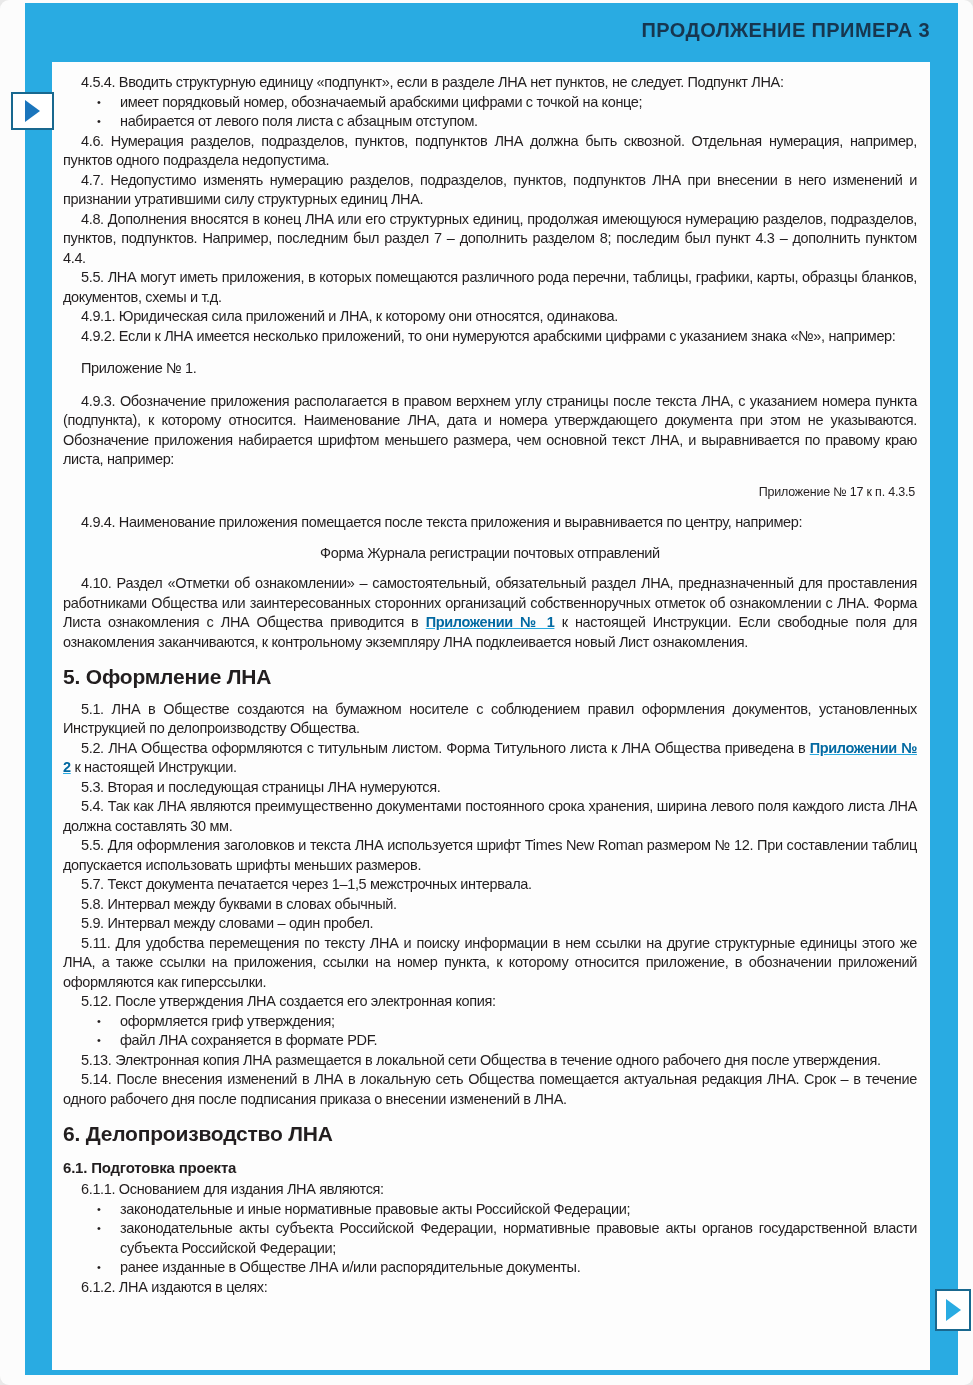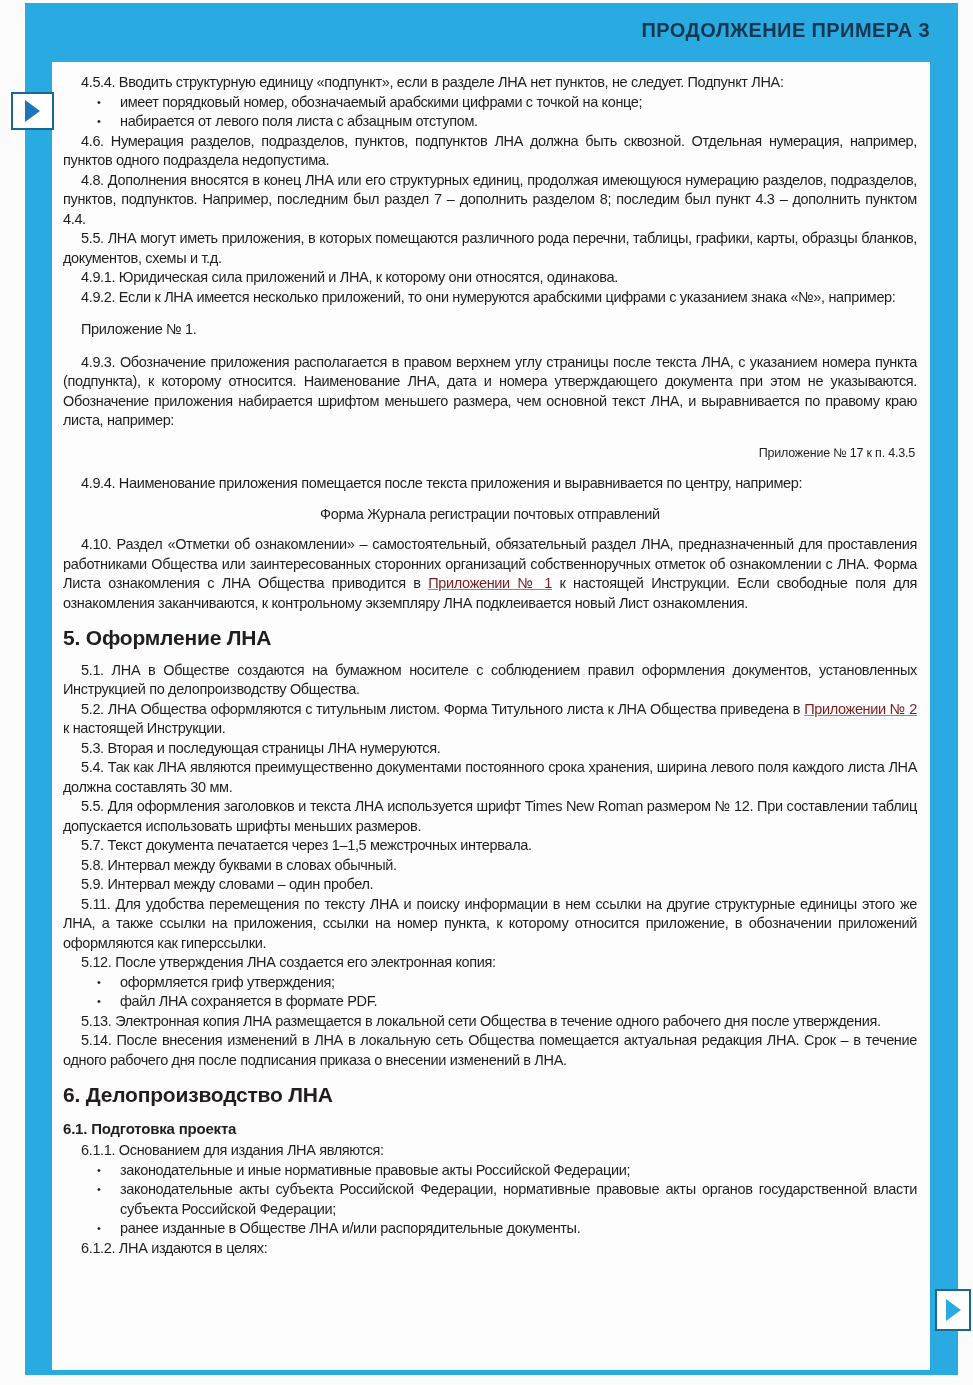--- a/index.html
+++ b/index.html
@@ -6,20 +6,21 @@
   body{
     background:#e9e9e9;
     font-family:"Liberation Sans", sans-serif;
   }
   .page{
     position:relative;
     width:973px;height:1385px;
     background:#fcfcfc;
     margin:0 auto;
     overflow:hidden;
+    border-radius:9px;
   }
   .frame{
     position:absolute;
     left:25px;top:3px;
     width:933px;height:1372px;
     background:#29abe2;
   }
   .header-title{
     position:absolute;
     top:16px;right:28px;
@@ -78,24 +79,25 @@
     padding-left:57px;
     text-align:justify;
   }
   .bullet-dot{
     position:absolute;
     left:34px;top:0;
     font-size:11px;
     line-height:19.5px;
   }
   .doc-link{
-    color:#7f1d1d;
+    color:#0369a1;
     text-decoration:underline;
     text-decoration-color:#29abe2;
     cursor:pointer;
+    font-weight:bold;
   }
   .marker{
     position:absolute;
     background:#ffffff;
     border:2px solid #19688f;
     box-sizing:border-box;
     display:flex;
     align-items:center;
     justify-content:center;
   }
@@ -114,20 +116,21 @@
 <body>
 
 <div class="page">
   <div class="frame">
     <div class="header-title">ПРОДОЛЖЕНИЕ ПРИМЕРА 3</div>
     <div class="content">
         <p class="block para">4.5.4. Вводить структурную единицу «подпункт», если в разделе ЛНА нет пунктов, не следует. Подпункт ЛНА:</p>
         <div class="block bullet-item"><span class="bullet-dot">•</span><span>имеет порядковый номер, обозначаемый арабскими цифрами с точкой на конце;</span></div>
         <div class="block bullet-item"><span class="bullet-dot">•</span><span>набирается от левого поля листа с абзацным отступом.</span></div>
         <p class="block para">4.6. Нумерация разделов, подразделов, пунктов, подпунктов ЛНА должна быть сквозной. Отдельная нумерация, например, пунктов одного подраздела недопустима.</p>
+        <p class="block para">4.7. Недопустимо изменять нумерацию разделов, подразделов, пунктов, подпунктов ЛНА при внесении в него изменений и признании утратившими силу структурных единиц ЛНА.</p>
         <p class="block para">4.8. Дополнения вносятся в конец ЛНА или его структурных единиц, продолжая имеющуюся нумерацию разделов, подразделов, пунктов, подпунктов. Например, последним был раздел 7 – дополнить разделом 8; последим был пункт 4.3 – дополнить пунктом 4.4.</p>
         <p class="block para">5.5. ЛНА могут иметь приложения, в которых помещаются различного рода перечни, таблицы, графики, карты, образцы бланков, документов, схемы и т.д.</p>
         <p class="block para">4.9.1. Юридическая сила приложений и ЛНА, к которому они относятся, одинакова.</p>
         <p class="block para">4.9.2. Если к ЛНА имеется несколько приложений, то они нумеруются арабскими цифрами с указанием знака «№», например:</p>
         <p class="block standalone">Приложение № 1.</p>
         <p class="block para">4.9.3. Обозначение приложения располагается в правом верхнем углу страницы после текста ЛНА, с указанием номера пункта (подпункта), к которому относится. Наименование ЛНА, дата и номера утверждающего документа при этом не указываются. Обозначение приложения набирается шрифтом меньшего размера, чем основной текст ЛНА, и выравнивается по правому краю листа, например:</p>
         <p class="block note-right">Приложение № 17 к п. 4.3.5</p>
         <p class="block para">4.9.4. Наименование приложения помещается после текста приложения и выравнивается по центру, например:</p>
         <p class="block centered">Форма Журнала регистрации почтовых отправлений</p>
         <p class="block para"><span>4.10. Раздел «Отметки об ознакомлении» – самостоятельный, обязательный раздел ЛНА, предназначенный для проставления работниками Общества или заинтересованных сторонних организаций собственноручных отметок об ознакомлении с ЛНА. Форма Листа ознакомления с ЛНА Общества приводится в </span><a class="doc-link" href="#">Приложении № 1</a><span> к настоящей Инструкции. Если свободные поля для ознакомления заканчиваются, к контрольному экземпляру ЛНА подклеивается новый Лист ознакомления.</span></p>

